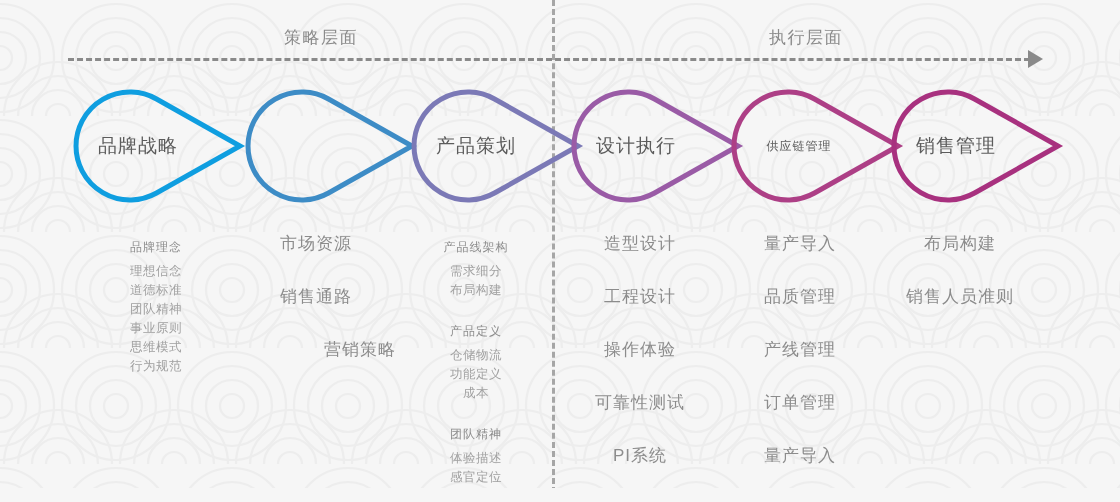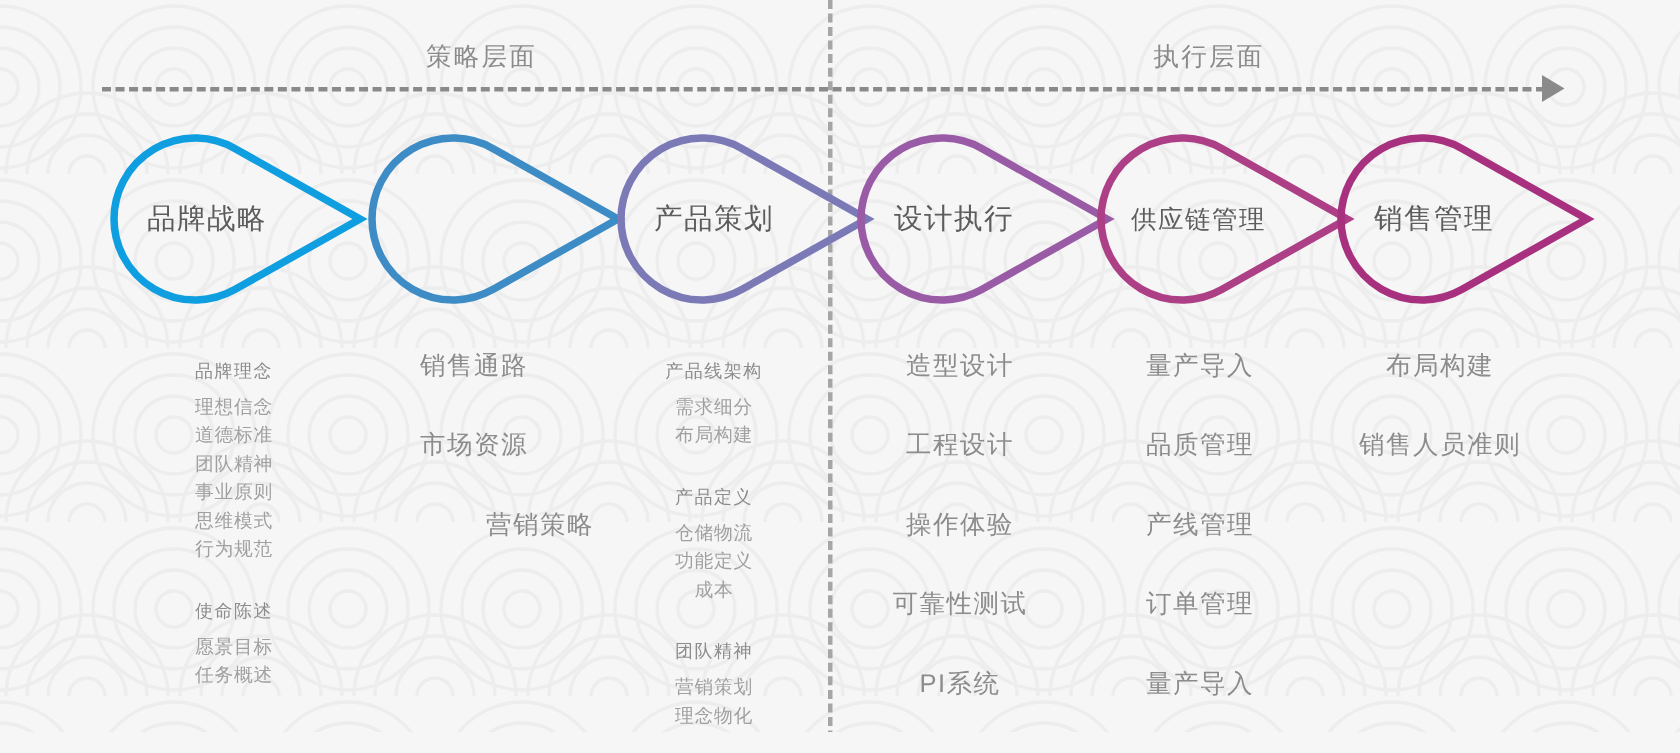--- a/index.html
+++ b/index.html
@@ -91,21 +91,21 @@
     width: 140px;
     height: 124px;
     display: flex;
     align-items: center;
     justify-content: center;
     font-size: 19px;
     color: #5c5c5c;
     letter-spacing: 1px;
     white-space: nowrap;
   }
-  .node-label.wide { font-size: 17px; width: 146px; }
+  .node-label.wide { font-size: 12px; width: 146px; }
 
   
   .column {
     position: absolute;
     top: 232px;
     width: 160px;
     z-index: 6;
     text-align: center;
   }
   .grp { margin-bottom: 4px; }
@@ -209,46 +209,42 @@
       <div class="column" style="left: 76px;">
         <div class="grp gap-after">
           <div class="grp-head">品牌理念</div>
           <div class="grp-sub">理想信念</div>
           <div class="grp-sub">道德标准</div>
           <div class="grp-sub">团队精神</div>
           <div class="grp-sub">事业原则</div>
           <div class="grp-sub">思维模式</div>
           <div class="grp-sub">行为规范</div>
         </div>
-        <div class="grp">
-          <div class="grp-head">使命陈述</div>
-          <div class="grp-sub">愿景目标</div>
-          <div class="grp-sub">任务概述</div>
-        </div>
       </div>
       <div class="column" style="left: 236px;">
+        <div class="plain-item" style="margin-bottom: 30px;">市场资源</div>
         <div class="plain-item" style="margin-bottom: 30px;">销售通路</div>
-        <div class="plain-item" style="margin-bottom: 30px;">市场资源</div>
         <div class="plain-item" style="margin-bottom: 0px; text-align: right;">营销策略</div>
       </div>
       <div class="column" style="left: 396px;">
         <div class="grp gap-after">
           <div class="grp-head">产品线架构</div>
           <div class="grp-sub">需求细分</div>
           <div class="grp-sub">布局构建</div>
         </div>
         <div class="grp gap-after">
           <div class="grp-head">产品定义</div>
           <div class="grp-sub">仓储物流</div>
           <div class="grp-sub">功能定义</div>
           <div class="grp-sub">成本</div>
         </div>
         <div class="grp">
           <div class="grp-head">团队精神</div>
-          <div class="grp-sub">营销策划</div>
+          <div class="grp-sub">体验描述</div>
+          <div class="grp-sub">感官定位</div>
           <div class="grp-sub">理念物化</div>
         </div>
       </div>
       <div class="column" style="left: 560px;">
         <div class="plain-item" style="margin-bottom: 30px;">造型设计</div>
         <div class="plain-item" style="margin-bottom: 30px;">工程设计</div>
         <div class="plain-item" style="margin-bottom: 30px;">操作体验</div>
         <div class="plain-item" style="margin-bottom: 30px;">可靠性测试</div>
         <div class="plain-item" style="margin-bottom: 0px;">PI系统</div>
       </div>

